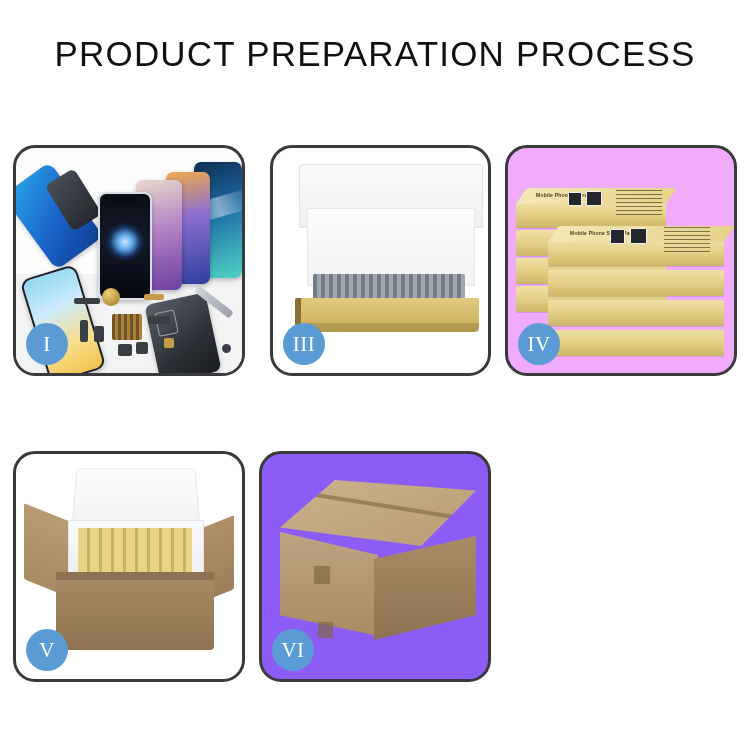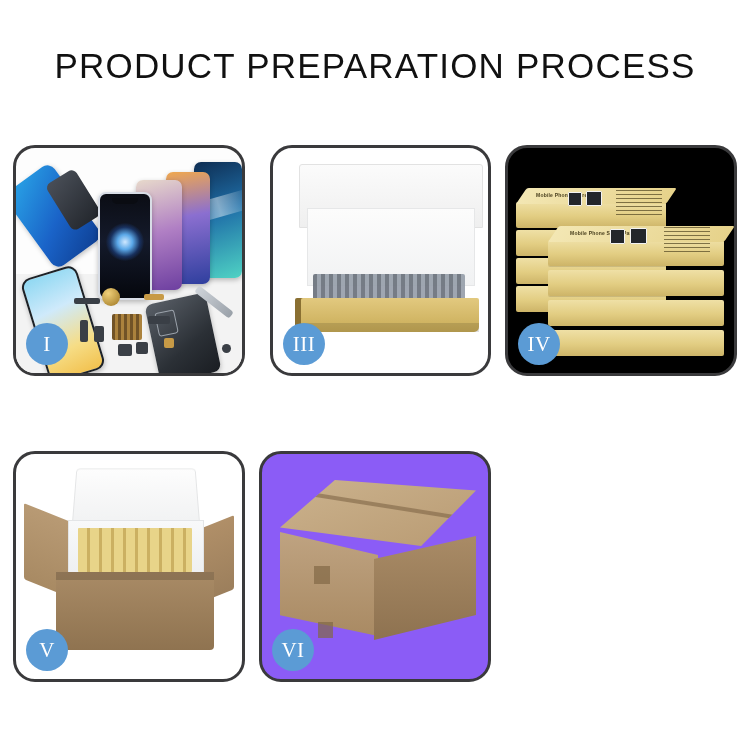--- a/index.html
+++ b/index.html
@@ -6,21 +6,21 @@
   body{
     width:750px;height:750px;
     background:#ffffff;
     font-family:"Liberation Sans", sans-serif;
     overflow:hidden;
     position:relative;
   }
   .page{position:relative;width:750px;height:750px;box-sizing:border-box;}
 
   
-  .header{padding-top:48px;text-align:center;}
+  .header{padding-top:36px;text-align:center;}
   .title{
     font-size:35px;
     letter-spacing:1.2px;
     font-weight:400;
     color:#111111;
     line-height:1.05;
     font-family:"Liberation Sans", sans-serif;
     white-space:nowrap;
   }
   .subtitle{
@@ -186,21 +186,21 @@
   }
   .b3-tray:after{
     content:"";position:absolute;left:0;right:0;bottom:0;height:9px;background:rgba(0,0,0,.12);
   }
   .b3-side{
     position:absolute;left:22px;top:150px;width:10px;height:34px;background:#8a7032;border-radius:2px;
   }
   .b3-side.r{left:auto;right:22px;}
 
   
-  .p4{background:#000000;}
+  .p4{background:#f0abfc;}
   .stack{position:absolute;left:8px;top:20px;width:216px;height:196px;}
   .sbox{
     position:absolute;height:26px;border-radius:2px;
     background:linear-gradient(180deg,#efe0a6,#e2cd82 55%,#cdb468);
     box-shadow:0 1px 0 rgba(0,0,0,.12);
   }
   .sbox .lidtop{
     position:absolute;left:0;right:0;top:-14px;height:16px;
     background:linear-gradient(100deg,#f3e7b4,#e6d28a);
     transform:skewX(-34deg);transform-origin:left bottom;border-radius:2px;

